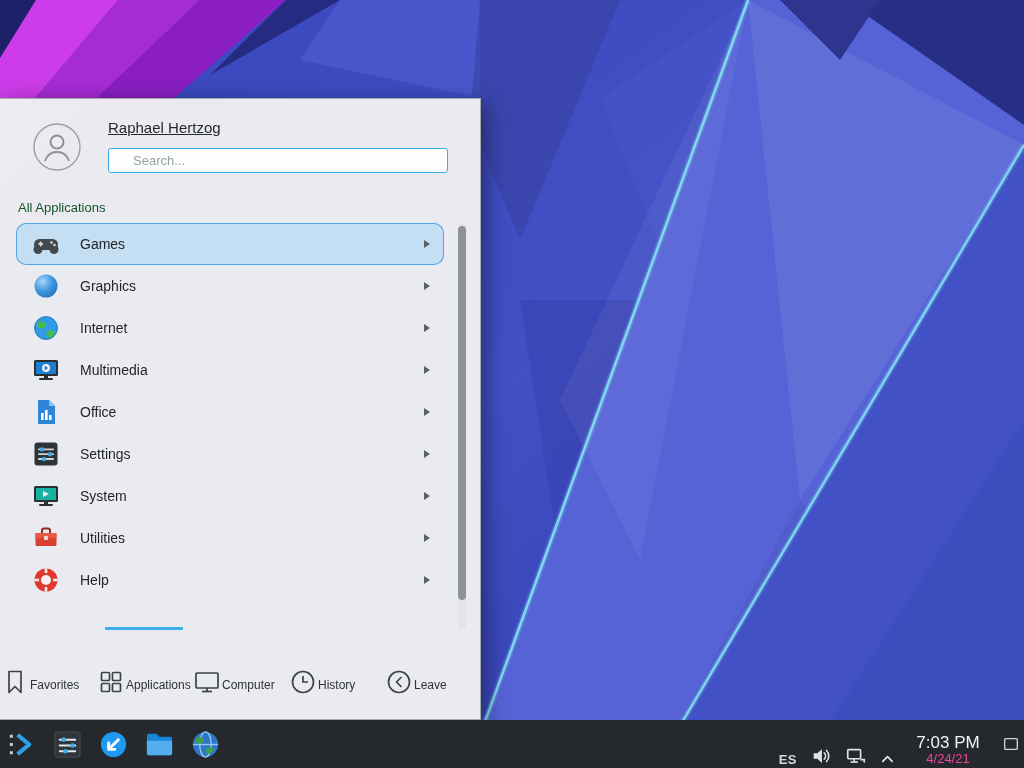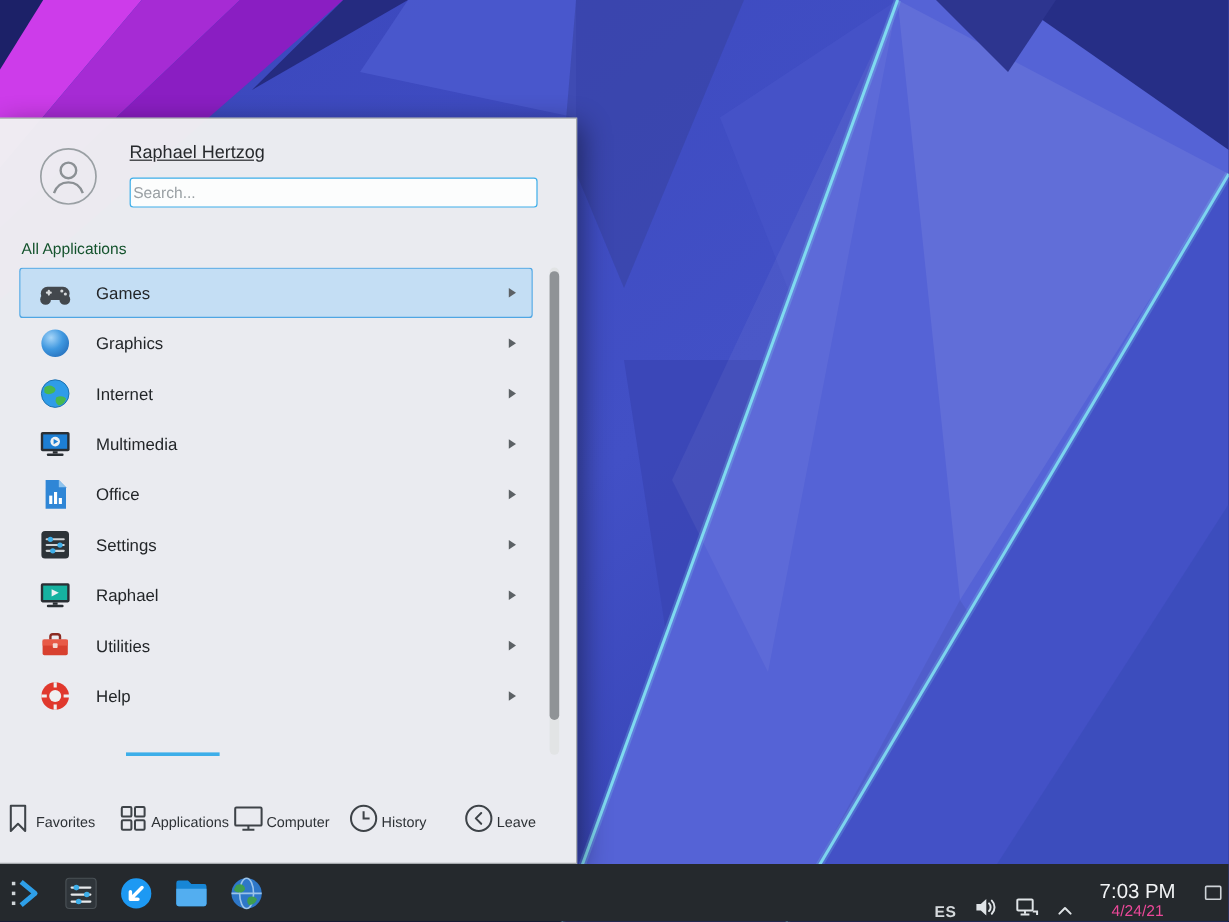--- a/index.html
+++ b/index.html
@@ -18,33 +18,34 @@
     border: 1px solid rgba(110,116,120,0.55); border-left:none;
     box-shadow: 4px 6px 22px rgba(0,0,0,0.45);
   }
   .avatar { position:absolute; left:33px; top:24px; width:48px; height:48px; }
   .avatar svg { width:48px; height:48px; display:block; }
   .user-name { position:absolute; left:108px; top:20px; font-size:15px; color:#26292c;text-decoration:underline; }
   .search {
     position:absolute; left:108px; top:49px; width:340px; height:25px;
     border:1px solid #3daee9; border-radius:3px; background:#fcfdfd;
     font-family:"Liberation Sans",sans-serif; font-size:13px; color:#2b2e31;
-    padding:0 2px; outline:none;
+    padding:0 24px; outline:none;
   }
   .search::placeholder { color:#9aa0a4; }
   .section-label { position:absolute; left:18px; top:101px; font-size:13px; color:#14532d; }
 
   .cat-list { position:absolute; left:0; top:124px; width:452px; height:408px; overflow:hidden; }
   .category-row {
     display:flex; align-items:center; height:42px; width:428px; margin-left:16px;
     border-radius:3px; padding:0 10px 0 15px; cursor:default;
   }
   .category-row.selected {
     background:#c4def4;
     box-shadow: inset 0 0 0 1px #4fa6e3;
+    border-radius: 10px;
   }
   .cat-icon { width:30px; height:30px; flex:0 0 30px; }
   .cat-icon svg { width:30px; height:30px; display:block; }
   .cat-label { flex:1; margin-left:19px; font-size:14px; color:#232629; }
   .cat-arrow {
     width:0; height:0; margin-right:4px;
     border-left:6px solid #5c6165; border-top:4.5px solid transparent; border-bottom:4.5px solid transparent;
   }
 
   .scroll-track {
@@ -225,21 +226,21 @@
         <div class="category-row">
           <span class="cat-icon">
             <svg viewBox="0 0 30 30">
               <rect x="3" y="5" width="24" height="16" rx="1.5" fill="#2a2f34"></rect>
               <rect x="5" y="7" width="20" height="12" fill="#16b2a0"></rect>
               <path d="M12 10 l6 3 -6 3 z" fill="#eef1f3"></path>
               <rect x="13" y="21" width="4" height="2" fill="#2a2f34"></rect>
               <rect x="8" y="23" width="14" height="2" rx="1" fill="#2a2f34"></rect>
             </svg>
           </span>
-          <span class="cat-label">Raphael</span>
+          <span class="cat-label">System</span>
           <span class="cat-arrow"></span>
         </div>
         <div class="category-row">
           <span class="cat-icon">
             <svg viewBox="0 0 30 30">
               <path d="M11 10 v-2.5 a2 2 0 0 1 2 -2 h4 a2 2 0 0 1 2 2 V10" fill="none" stroke="#8c2b22" stroke-width="2"></path>
               <rect x="4.5" y="10" width="21" height="13" rx="1.5" fill="#d8402f"></rect>
               <rect x="4.5" y="10" width="21" height="5" fill="#e85a47"></rect>
               <rect x="13" y="13" width="4" height="4" rx="0.8" fill="#f3d9d4"></rect>
             </svg>

